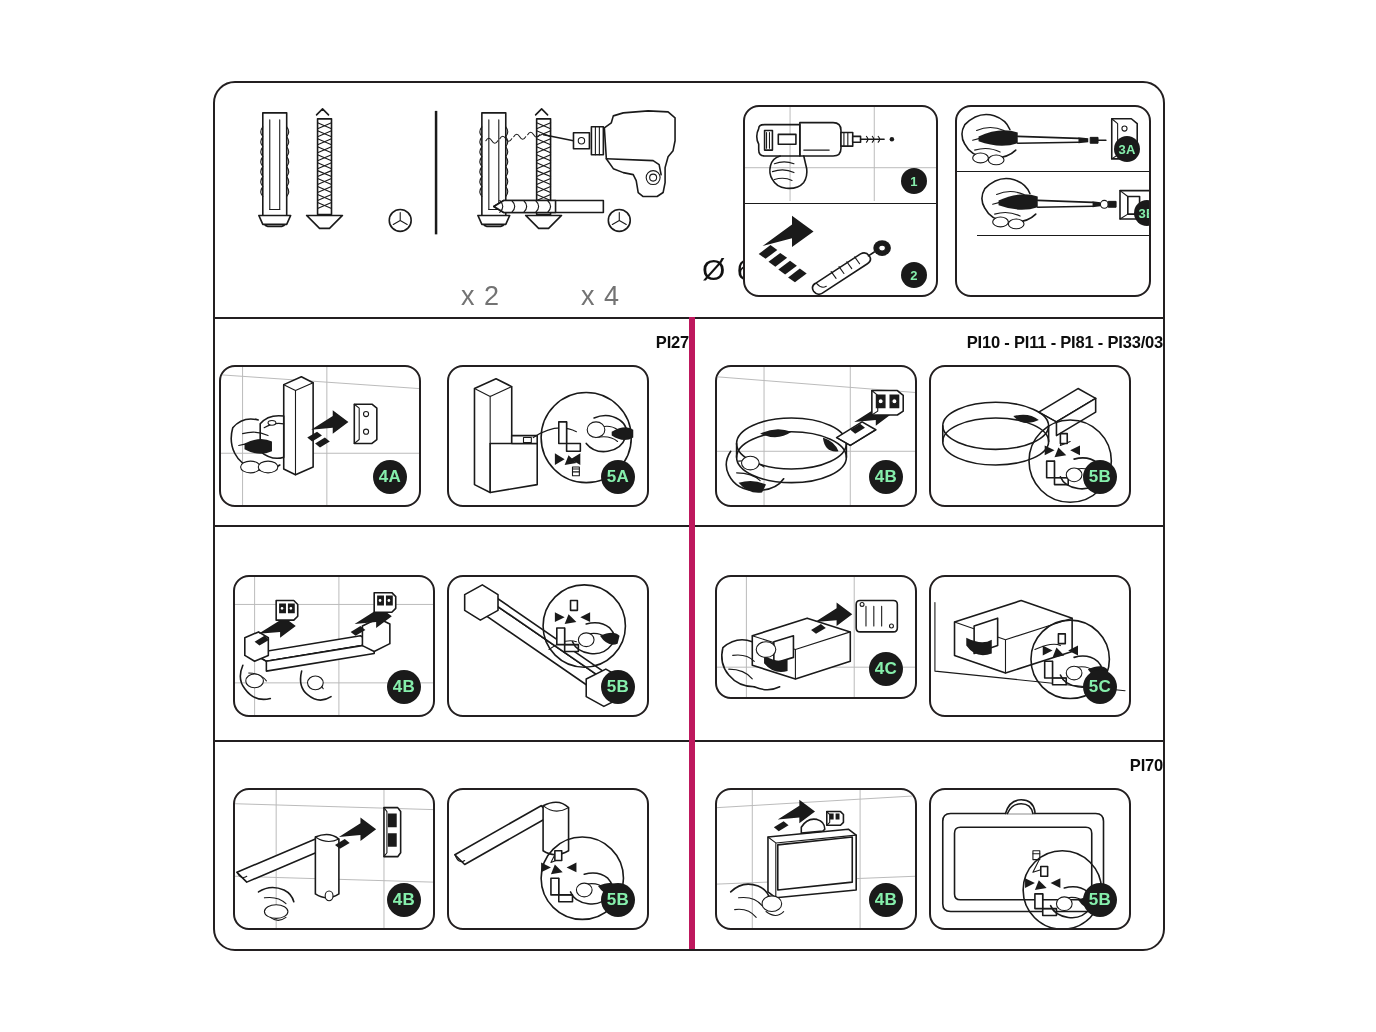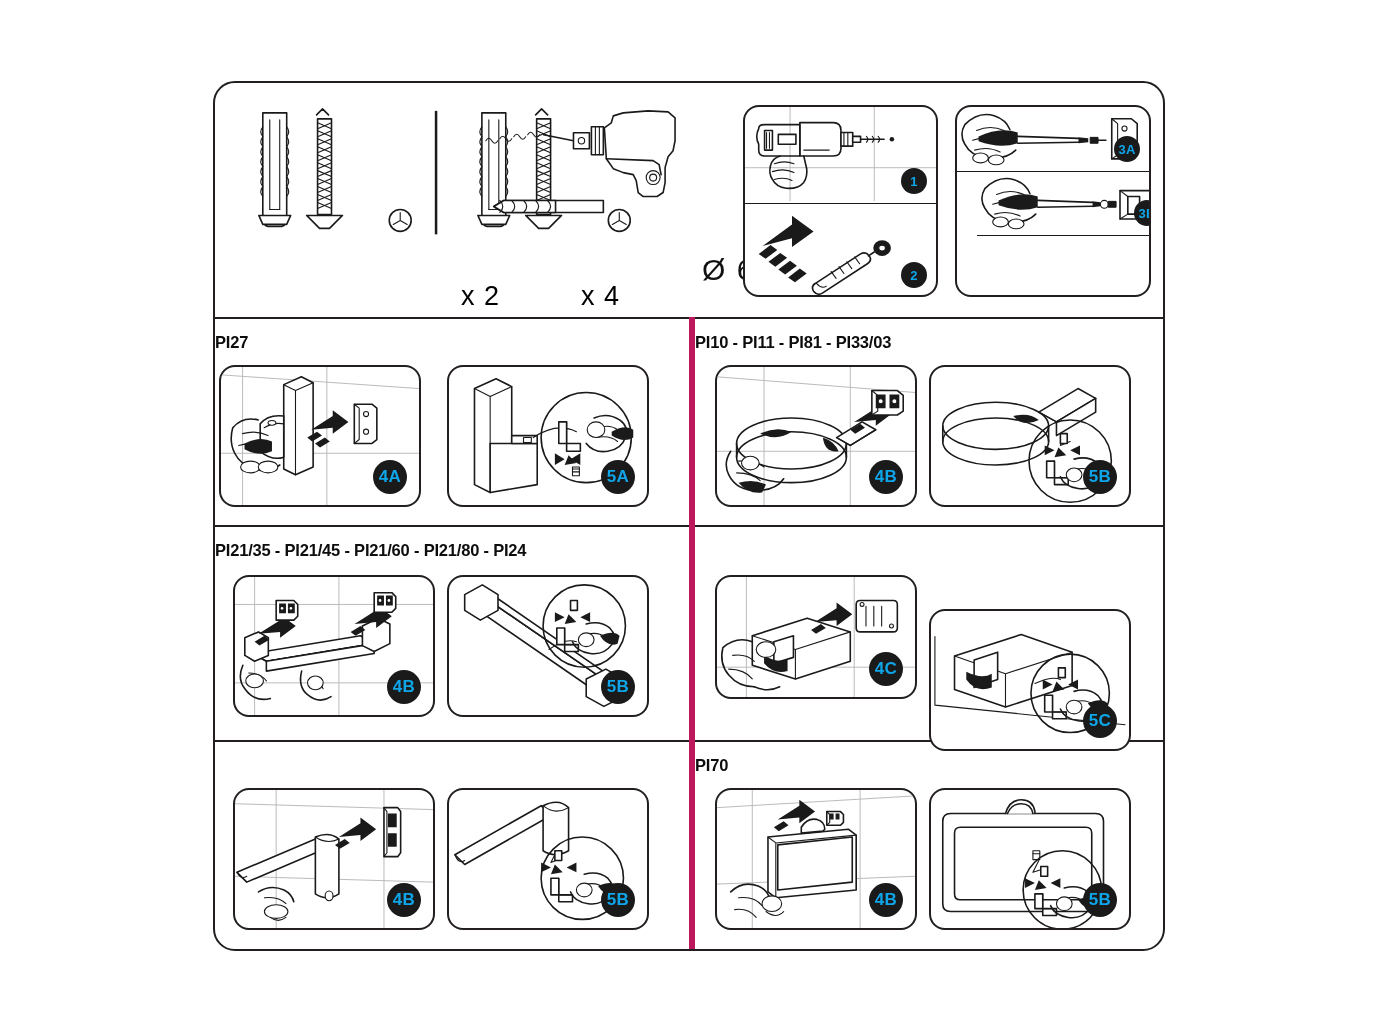--- a/index.html
+++ b/index.html
@@ -58,21 +58,21 @@
   }
   .group.left  { left: 0;     width: 50%; }
   .group.right { left: 50%;   width: 50%; }
   .group.right.bordered { border-left: 6px solid #be185d; }
 
   .group-title {
     position: absolute;
     top: 16px;
     left: 0;
     width: 100%;
-    text-align: left;
+    text-align: right;
     font-size: 16.5px;
     font-weight: bold;
     color: #0d0d0d;
     letter-spacing: -0.2px;
     font-family: "Liberation Sans", sans-serif;
   }
 
   
   .panel {
     position: absolute;
@@ -86,21 +86,21 @@
   .panel-inner {
     position: absolute;
     inset: 0;
   }
 
   
   .badge {
     position: absolute;
     border-radius: 50%;
     background: #1a1a1a;
-    color: #0ea5e9;
+    color: #86efac;
     display: flex;
     align-items: center;
     justify-content: center;
     font-weight: bold;
     font-family: "Liberation Sans", sans-serif;
     letter-spacing: 0.3px;
     z-index: 6;
   }
   .badge.sz-lg { width: 34px; height: 34px; font-size: 17px; right: 12px; bottom: 11px; }
   .badge.sz-sm { width: 26px; height: 26px; font-size: 13px; right: 9px;  bottom: 9px;  }
@@ -118,21 +118,21 @@
   .ln-ft{ fill: #ffffff; stroke: #1a1a1a; stroke-width: 1.1; stroke-linejoin: round; stroke-linecap: round; }
   .solid{ fill: #1a1a1a; stroke: none; }
   .solid-o { fill:#1a1a1a; stroke:#1a1a1a; stroke-width:1; }
 
   
   .hw-wrap { position: absolute; inset: 0; }
   .count-label {
     position: absolute;
     font-size: 27px;
     font-weight: normal;
-    color: #000000;
+    color: #737373;
     font-family: "Liberation Sans", sans-serif;
     letter-spacing: 1px;
   }
   .dia-label {
     position: absolute;
     font-size: 30px;
     color: #111;
     font-family: "Liberation Sans", sans-serif;
     letter-spacing: 1.5px;
     white-space: nowrap;
@@ -479,21 +479,20 @@
             <path class="solid" d="M160 106 q14 -6 20 0 l-2 8 q-10 4 -18 -8 Z"></path>
           </svg>
           <div class="badge sz-lg">5B</div>
         </div>
       </div>
     </div>
 
     <div class="section" style="top:442px; height:215px;">
 
       <div class="group left">
-        <div class="group-title">PI21/35 - PI21/45 - PI21/60 - PI21/80 - PI24</div>
 
         <div class="panel" style="left:18px; top:50px; width:202px; height:142px;">
           <svg class="wall-grid" viewBox="0 0 202 142" preserveAspectRatio="none">
             <line x1="20" y1="0" x2="20" y2="142"></line>
             <line x1="106" y1="0" x2="106" y2="142"></line>
             <line x1="0" y1="28" x2="202" y2="28"></line>
             <line x1="0" y1="108" x2="202" y2="108"></line>
           </svg>
           <svg class="art" viewBox="0 0 202 142" preserveAspectRatio="none">
 
@@ -583,21 +582,21 @@
             <path class="solid" d="M96 54 l10 -6 l5 4 l-10 6 Z"></path>
 
             <path class="ln-f" d="M146 24 h34 q4 0 4 4 v24 q0 4 -4 4 h-34 q-4 0 -4 -4 v-24 q0 -4 4 -4 Z"></path>
             <path class="ln-t" d="M152 30 v20 M160 30 v20 M168 30 v20"></path>
             <circle class="ln-t" cx="148" cy="28" r="2"></circle>
             <circle class="ln-t" cx="178" cy="50" r="2"></circle>
           </svg>
           <div class="badge sz-lg">4C</div>
         </div>
 
-        <div class="panel" style="left:234px; top:50px; width:202px; height:142px;margin-top:34px;">
+        <div class="panel" style="left:234px; top:50px; width:202px; height:142px;">
           <svg class="art" viewBox="0 0 202 142" preserveAspectRatio="none">
 
             <path class="ln-t" d="M4 26 l0 70 M4 96 l194 20"></path>
 
             <path class="ln-f" d="M24 46 l68 -22 l52 18 l0 34 l-68 22 l-52 -18 Z"></path>
             <path class="ln-t" d="M24 46 l52 18 l68 -22 M76 64 l0 34"></path>
             <path class="ln-f" d="M44 50 l24 -8 l0 28 l-24 8 Z"></path>
             <path class="solid" d="M36 62 q16 8 26 2 l0 14 q-16 6 -26 -8 Z"></path>
 
             <path class="ln-t" d="M106 74 q18 -8 26 -4"></path>

